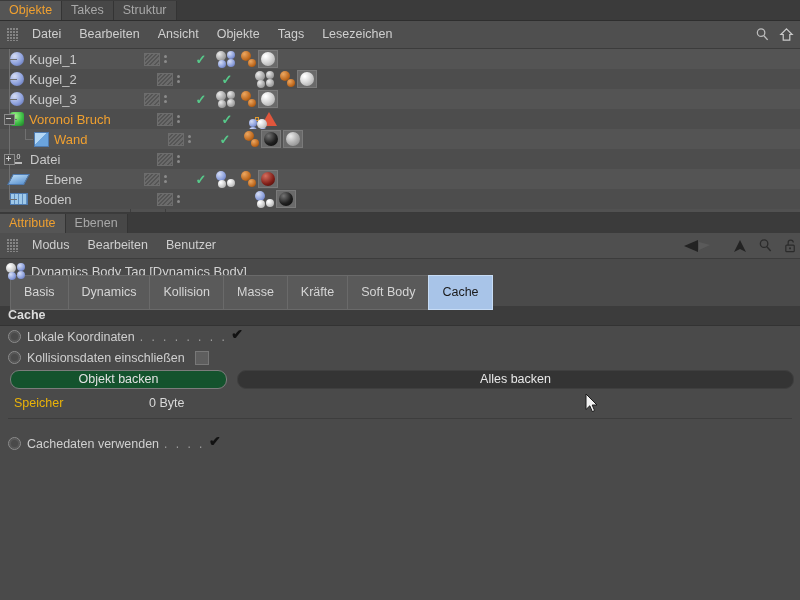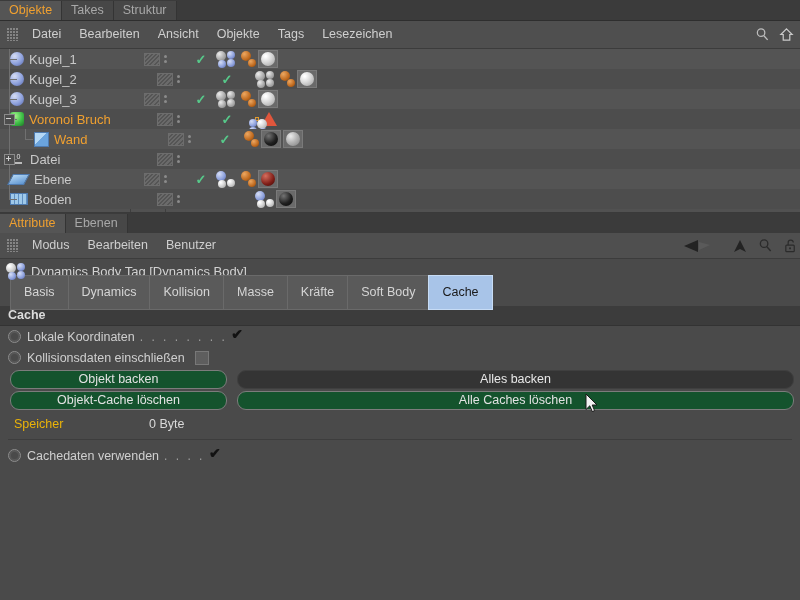--- a/index.html
+++ b/index.html
@@ -405,21 +405,21 @@
       </div>
       <div class="chkcell"></div>
       <div class="tagcell"></div>
     </div>
 
     <div class="row odd">
       <div class="namecell depth0">
         <div class="branch"></div>
         <div class="tick"></div>
         <span style="display:inline-block;width:15px;height:9px;background:linear-gradient(160deg,#b5d8f5,#5d94d0);transform:skewX(-28deg);border:1px solid #4f7bb0;"></span>
-        <span class="objname" style="margin-left:7px">Ebene</span>
+        <span class="objname" style="margin-left:18px">Ebene</span>
       </div>
       <div class="midcell">
         <div class="hatch"></div>
         <div class="dots">
             <div class="dot"></div>
             <div class="dot"></div>
           </div>
       </div>
       <div class="chkcell"><span class="chk">✓</span></div>
       <div class="tagcell">
@@ -536,33 +536,29 @@
         <span class="flabel">Kollisionsdaten einschließen</span>
         <span class="leader"></span>
         <span class="cbox"></span>
       </div>
 
       <div class="btnrow">
         <div class="btn left">Objekt backen</div>
         <div class="btn right hover">Alles backen</div>
       </div>
 
-      <div class="btnrow">
-        <div class="btn left">Objekt-Cache löschen</div>
-        <div class="btn right">Alle Caches löschen</div>
-      </div>
 
       <div class="memrow">
         <span class="memlabel">Speicher</span>
         <span class="memval">0 Byte</span>
       </div>
 
       <div class="hr"></div>
 
-      <div class="frow" style="margin-top:5px">
+      <div class="frow" style="margin-top:14px">
         <span class="radio"></span>
         <span class="flabel">Cachedaten verwenden</span>
         <span class="leader">. . . .</span>
         <span class="cbox checked"></span>
       </div>
 
     </div>
   </div>
 
   <svg class="cursor" id="mouse-cursor" viewBox="0 0 14 21" style="left: 585px; top: 393px;">

